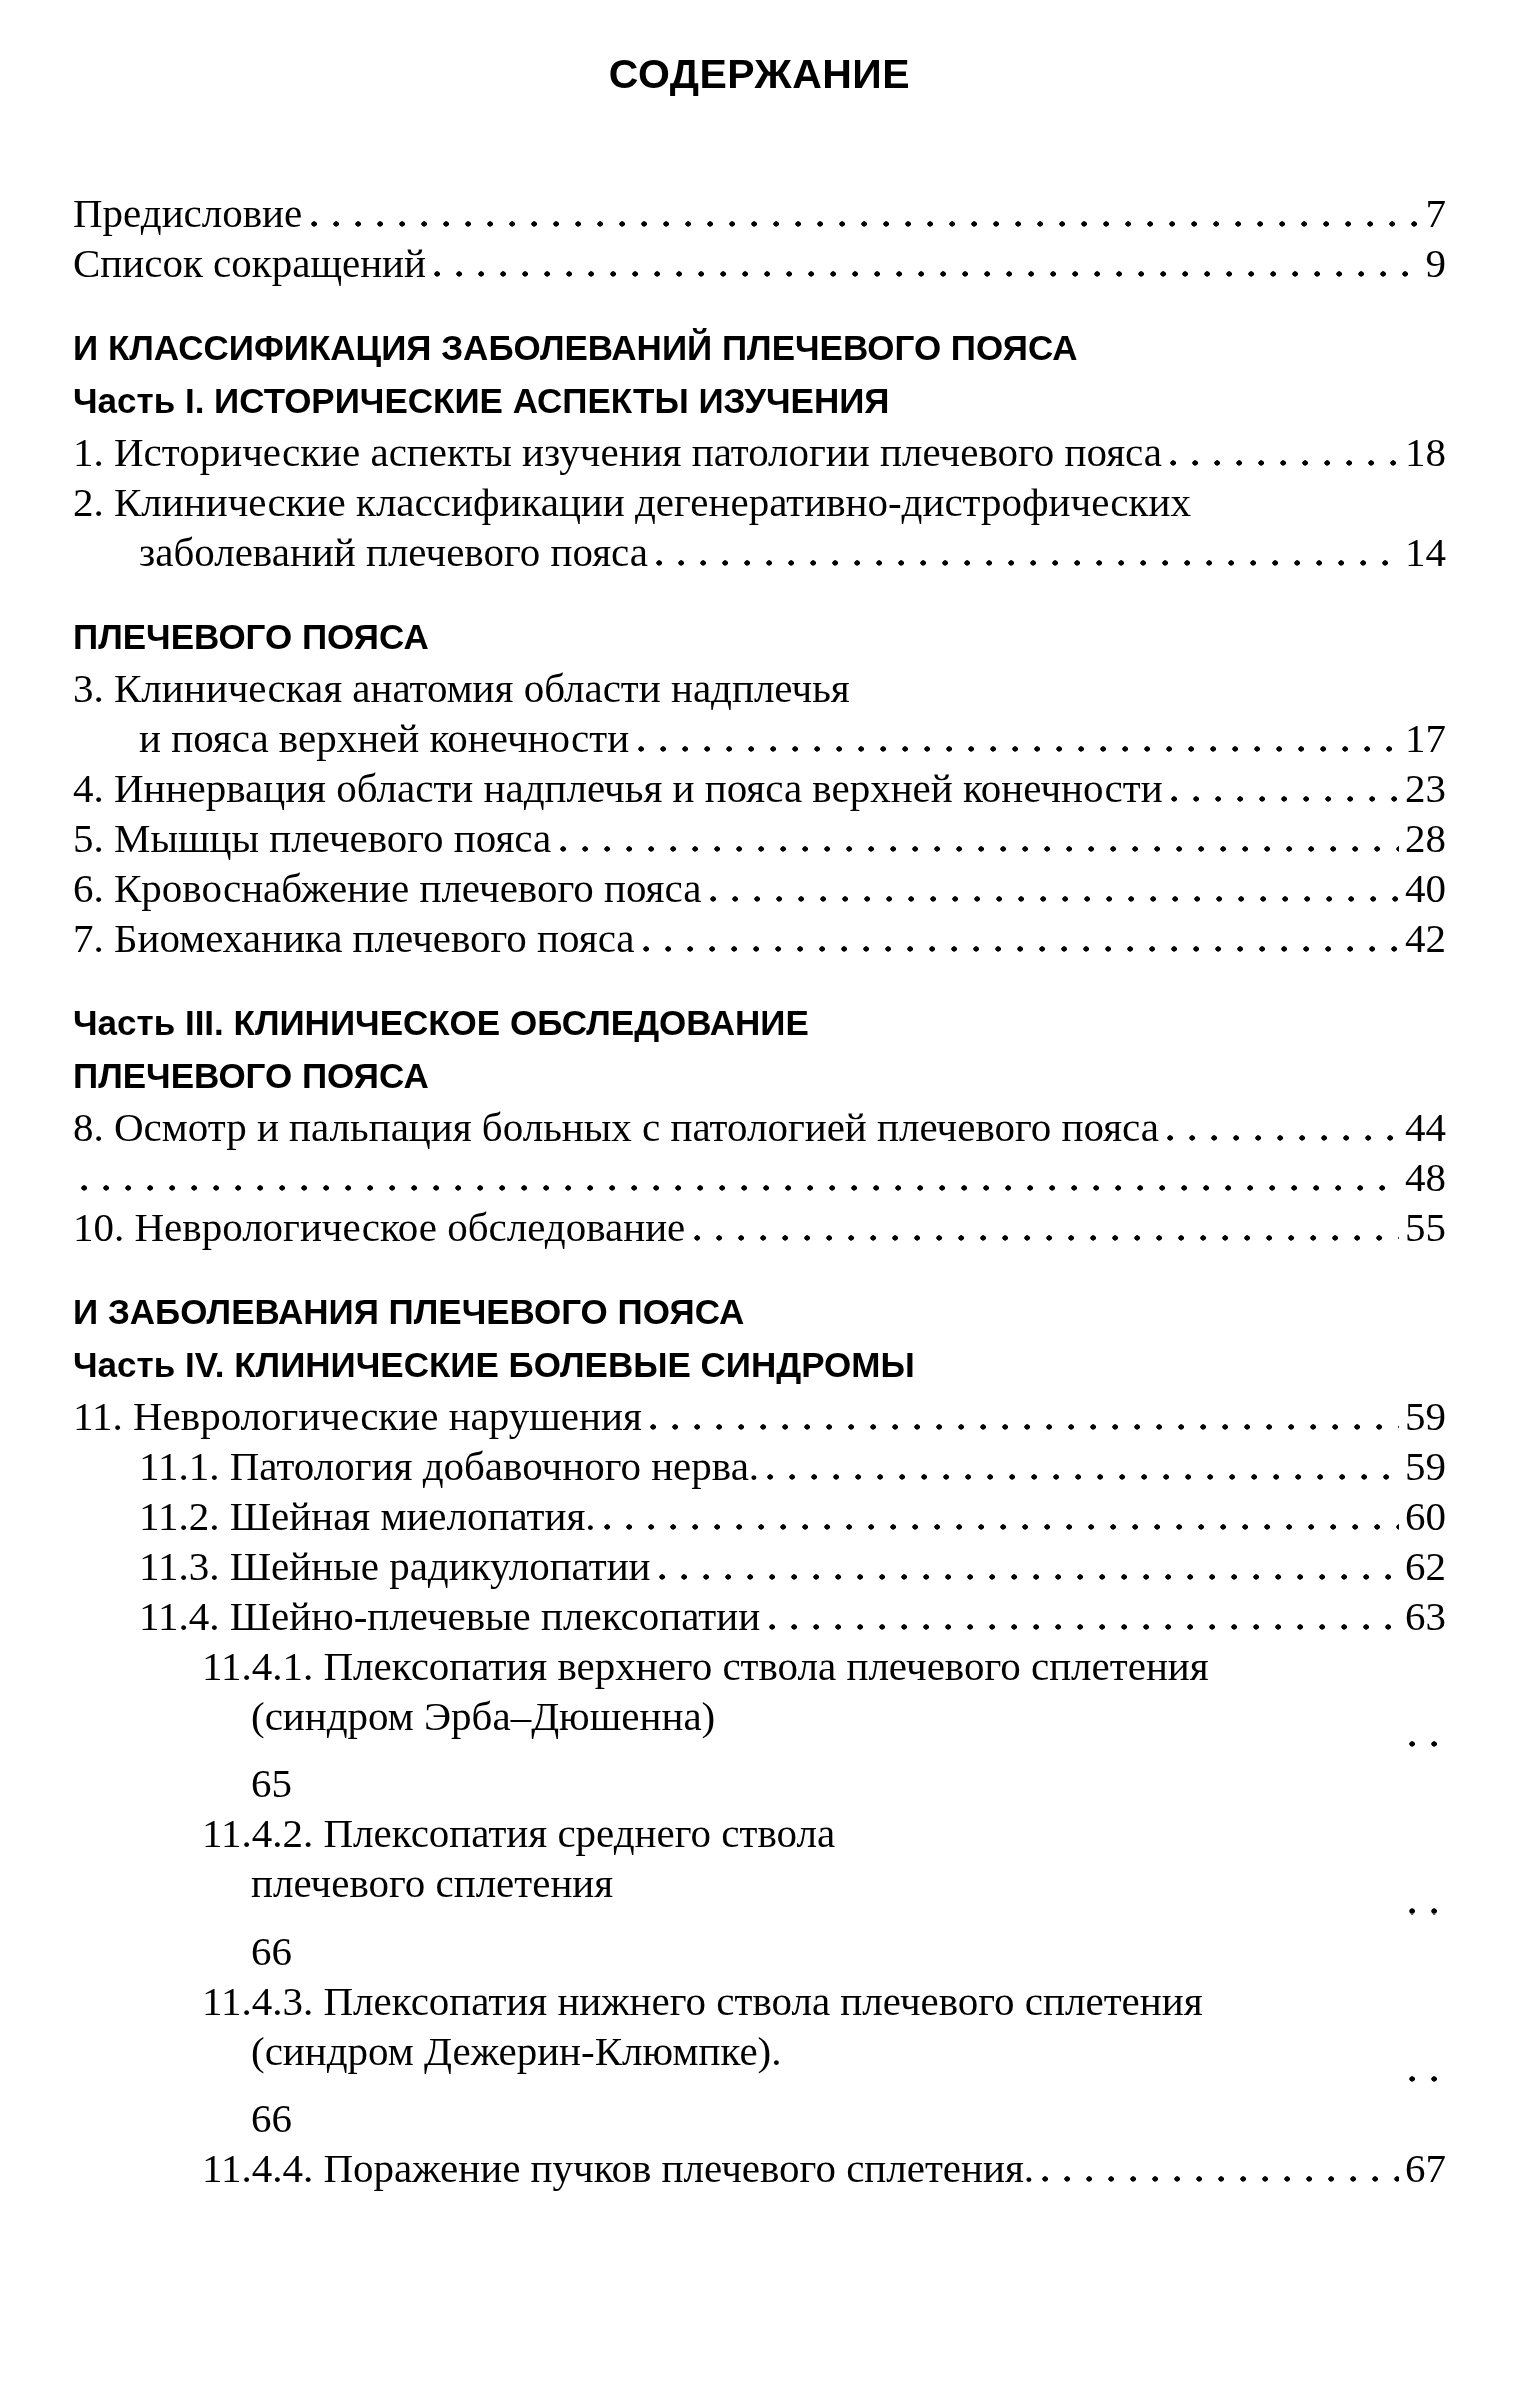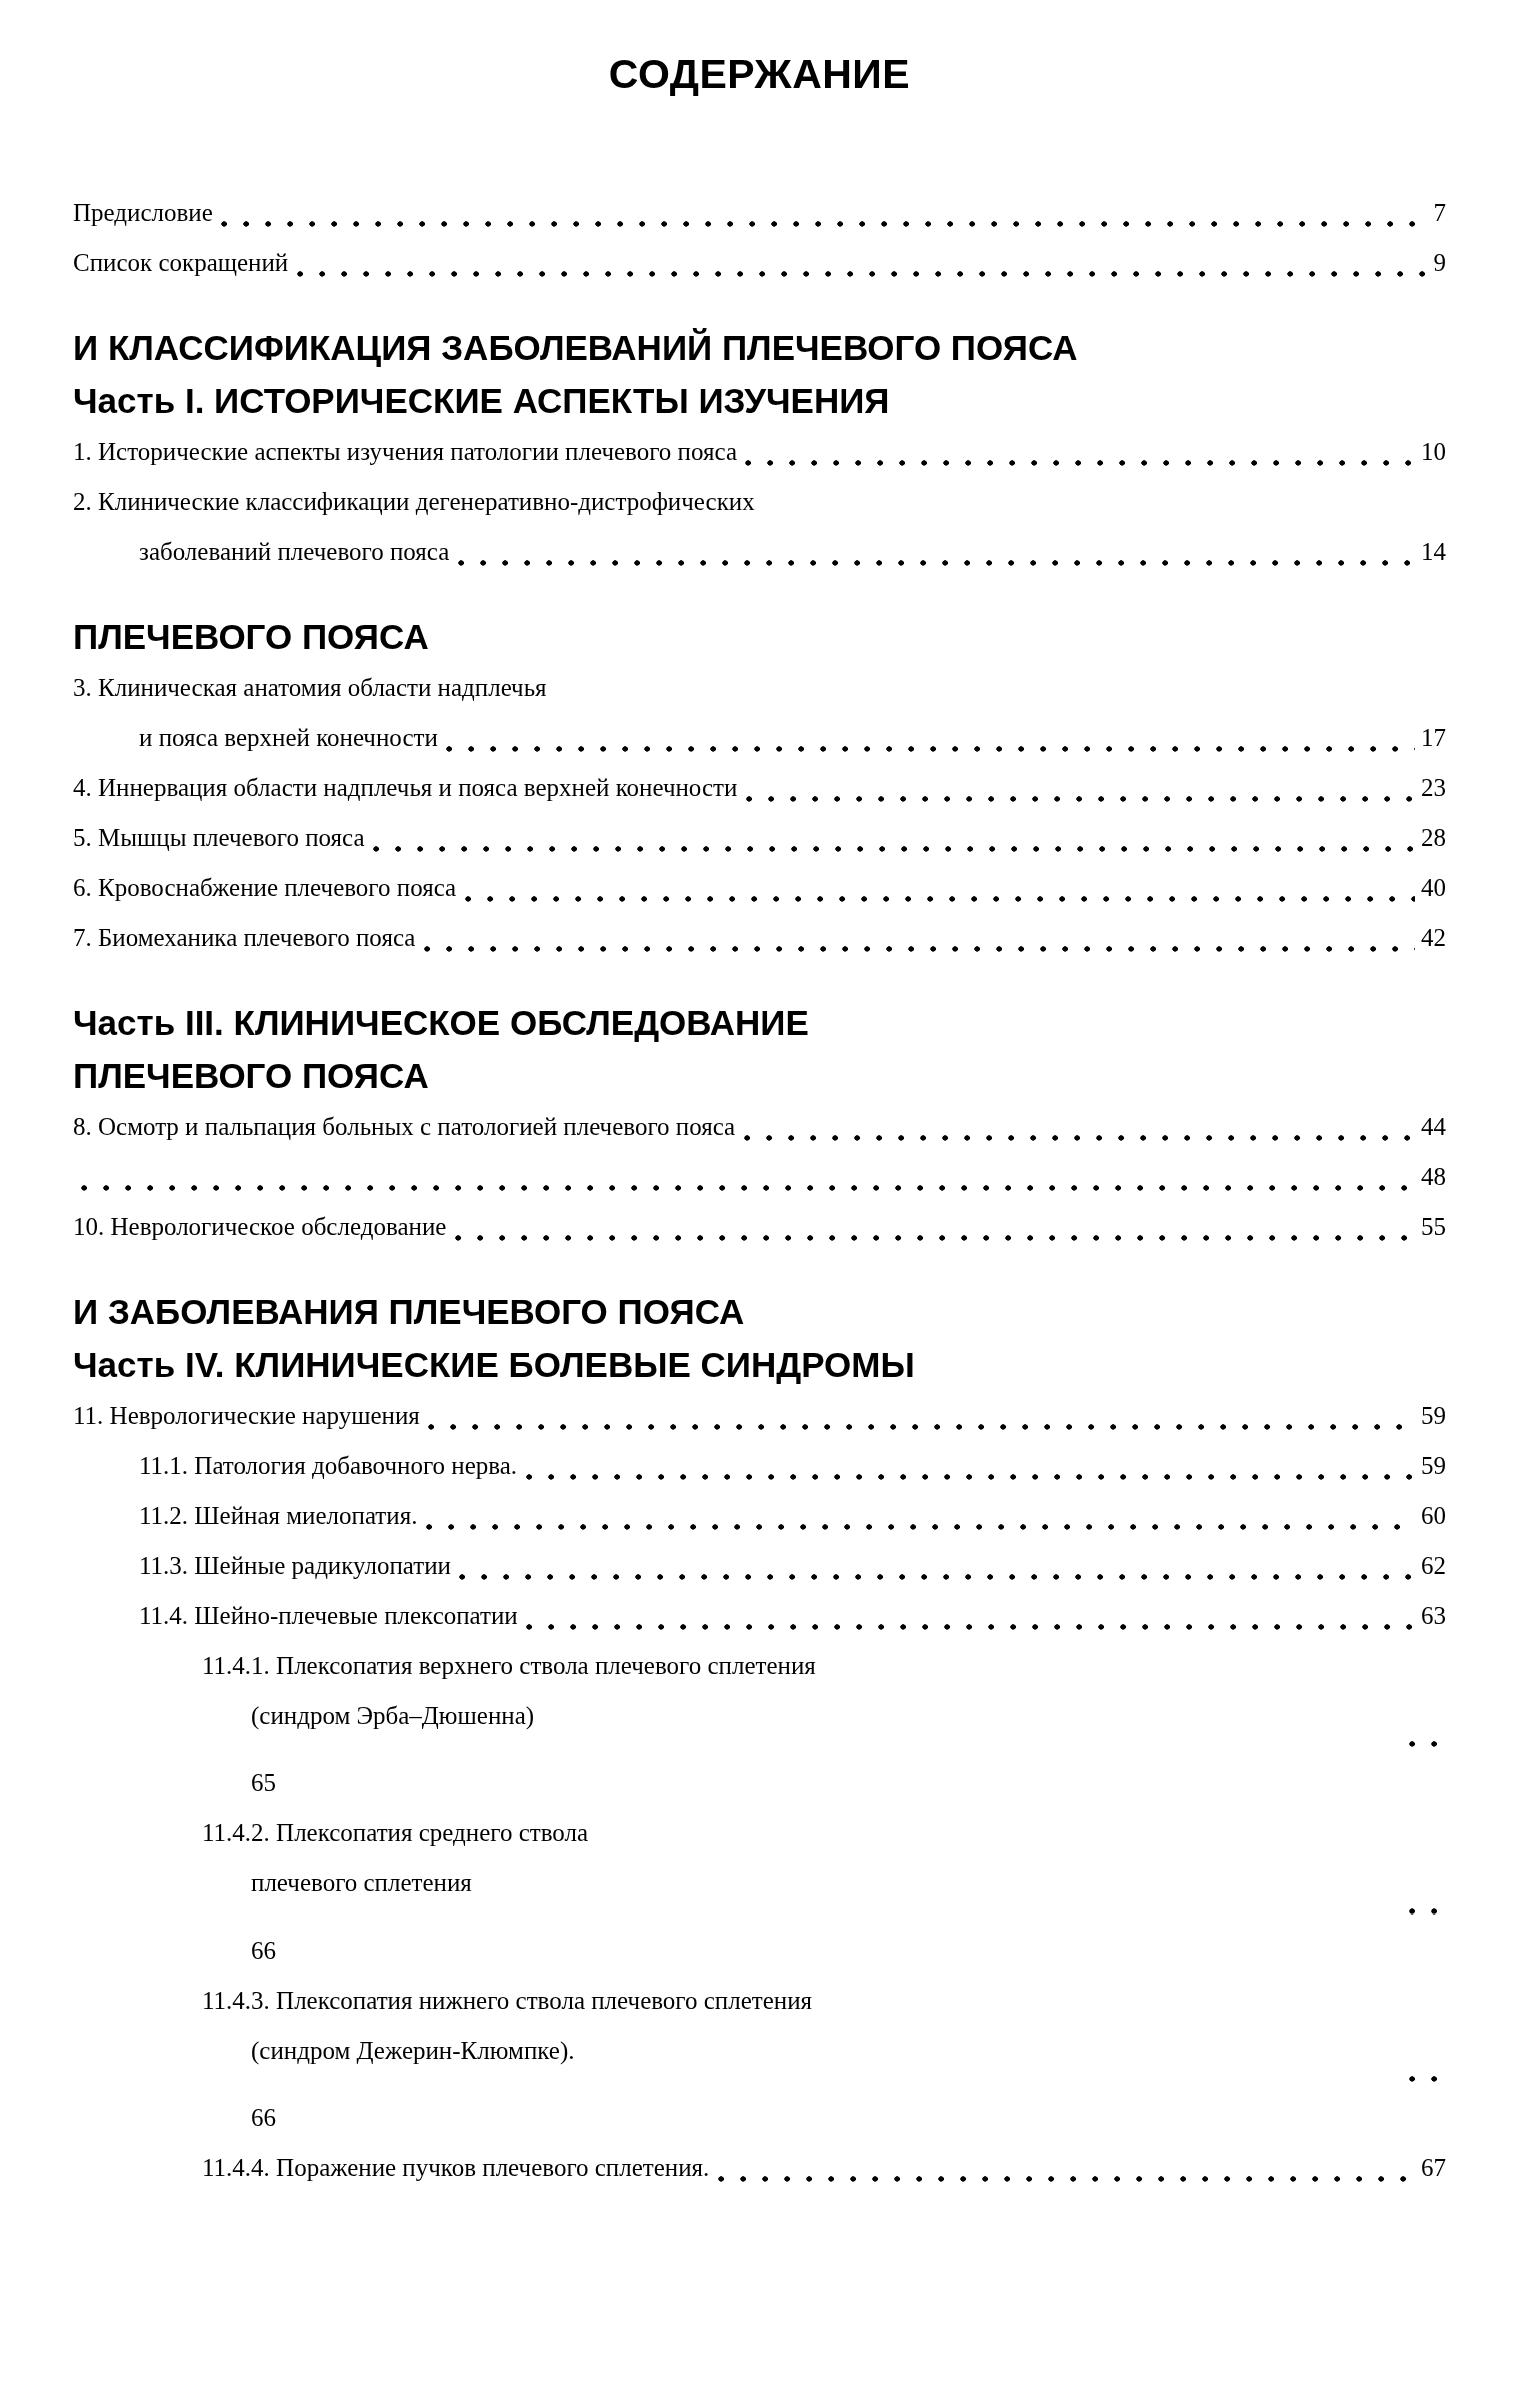--- a/index.html
+++ b/index.html
@@ -32,21 +32,21 @@
     font-family:"Liberation Sans", sans-serif;
     font-weight:bold;
     font-size:35px;
     line-height:53px;
     white-space:nowrap;
     letter-spacing:0;
   }
   .row{
     display:flex;
     align-items:baseline;
-    font-size:25px;
+    font-size:41px;
     line-height:50px;
     white-space:nowrap;
   }
   .row .entry-text{flex:0 0 auto;}
   .leader{
     flex:1 1 auto;
     min-width:31px;
     height:6.3px;
     align-self:flex-end;
     margin:0 6.3px 11px 8.4px;
@@ -78,21 +78,21 @@
           <span class="leader"></span>
           <span class="pagenum">9</span>
         </div>
       </div>
       <div class="section">
         <div class="heading-line">И КЛАССИФИКАЦИЯ ЗАБОЛЕВАНИЙ ПЛЕЧЕВОГО ПОЯСА</div>
         <div class="heading-line">Часть I. ИСТОРИЧЕСКИЕ АСПЕКТЫ ИЗУЧЕНИЯ</div>
         <div class="row ind0">
           <span class="entry-text">1. Исторические аспекты изучения патологии плечевого пояса</span>
           <span class="leader"></span>
-          <span class="pagenum">10</span>
+          <span class="pagenum">18</span>
         </div>
         <div class="row ind0">
           <span class="entry-text">2. Клинические классификации дегенеративно-дистрофических</span>
         </div>
         <div class="row ind1">
           <span class="entry-text">заболеваний плечевого пояса</span>
           <span class="leader"></span>
           <span class="pagenum">14</span>
         </div>
       </div>

